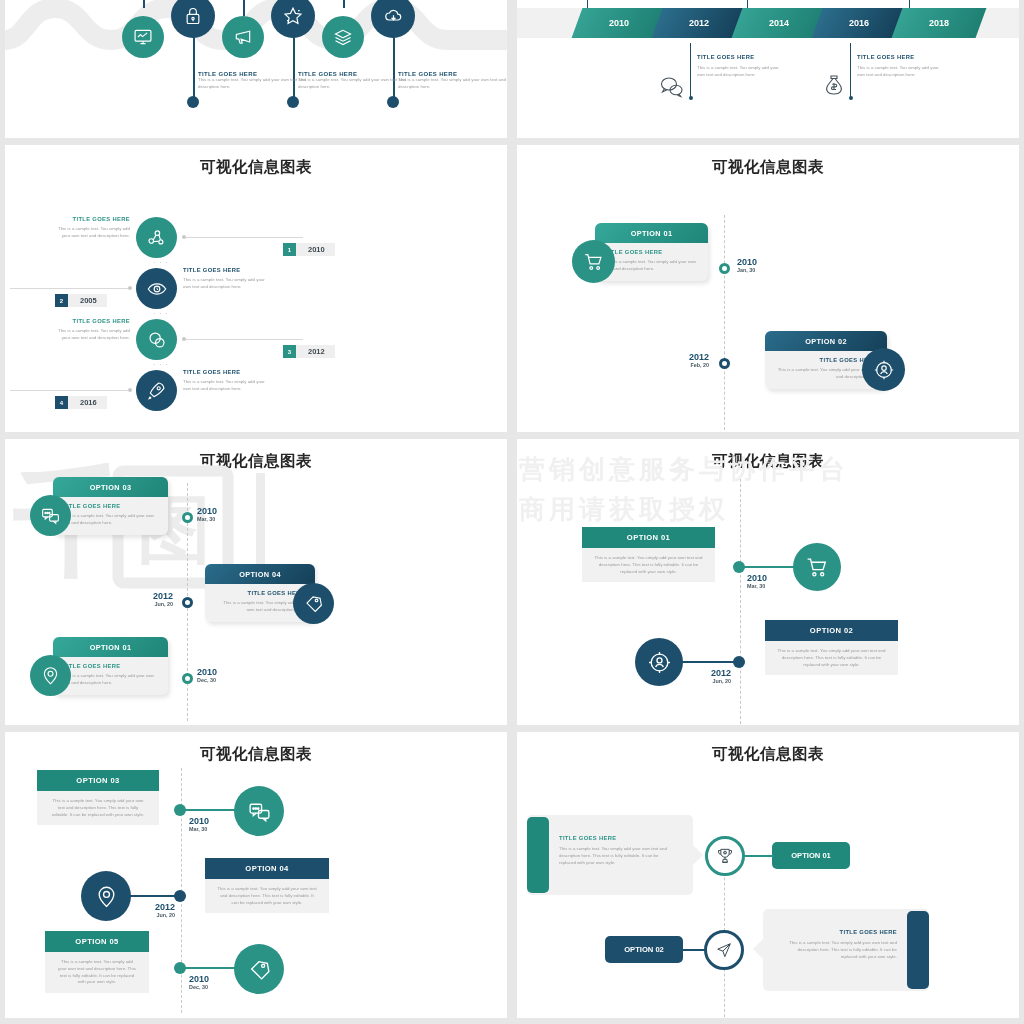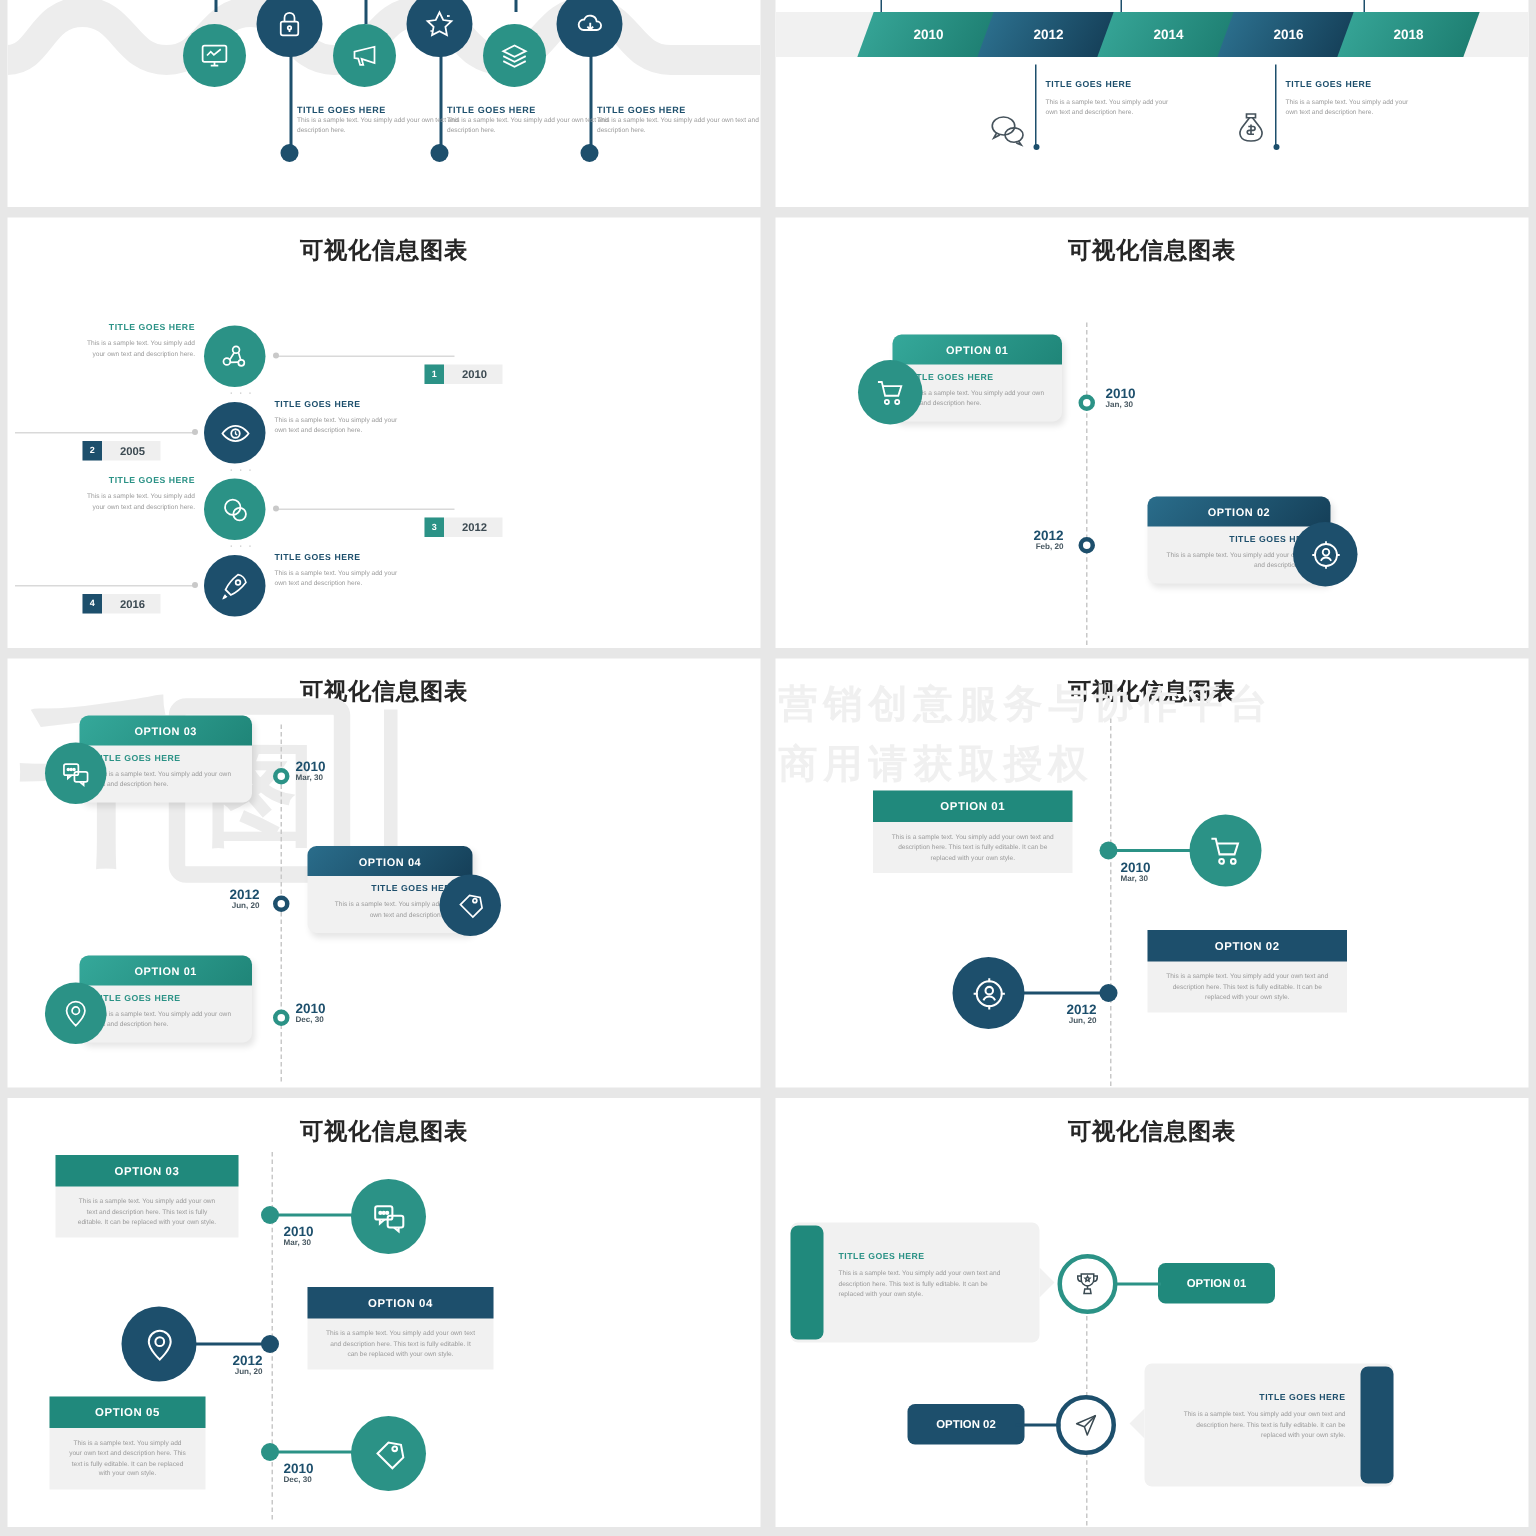--- a/index.html
+++ b/index.html
@@ -518,21 +518,21 @@
       <svg width="25" height="25" viewBox="0 0 24 24" fill="none" stroke="#fff" stroke-width="1.3">
         <path d="M12 21.5s7-6.6 7-11.4A7 7 0 005 10.1c0 4.8 7 11.4 7 11.4z"></path>
           <circle cx="12" cy="10" r="2.8"></circle>
       </svg>
     </div>
     <div style="position:absolute;left:126px;top:170px;text-align:right;width:44px;">
       <div class="yr">2012</div>
       <div class="sub">Jun, 20</div>
     </div>
 
-    <div class="blk" style="left:28px;top:199px;width:104px;">
+    <div class="blk" style="left:40px;top:199px;width:104px;">
       <div class="blk-hd" style="background:#20897c;height:21px;">OPTION 05</div>
       <div class="blk-bd">
         <div class="tiny">This is a sample text. You simply add your own text and description here. This text is fully editable. It can be replaced with your own style.</div>
       </div>
     </div>
     <div class="conn" style="left:175px;top:235px;width:62px;background:#2b9286;"></div>
     <div class="bigdot" style="left:169px;top:230px;width:12px;height:12px;background:#2b9286;"></div>
     <div class="c-icon" style="left:229px;top:212px;width:50px;height:50px;background:#2b9286;">
       <svg width="25" height="25" viewBox="0 0 24 24" fill="none" stroke="#fff" stroke-width="1.3">
         <path d="M4.5 11.5l7-7 8 1.5 1.5 8-7 7-9.5-9.5z"></path>

